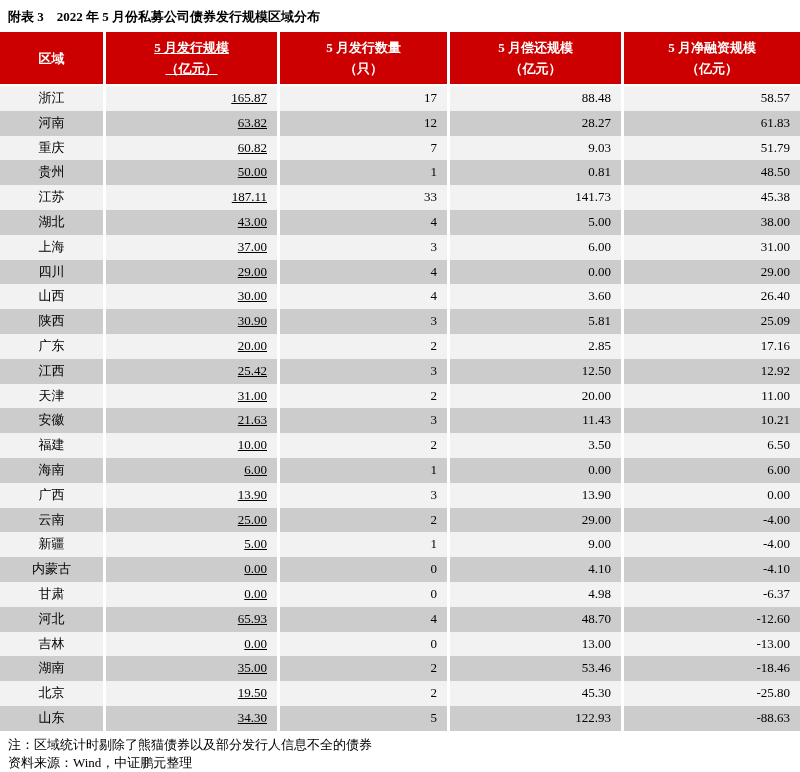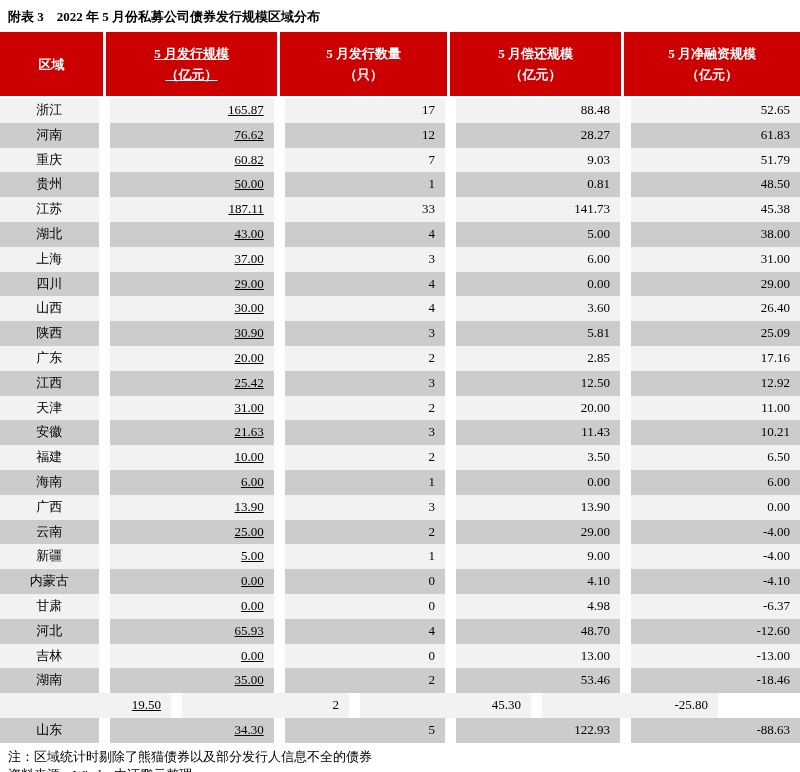--- a/index.html
+++ b/index.html
@@ -20,41 +20,41 @@
     line-height: 17px;
     font-weight: bold;
     white-space: pre;
   }
 
   .table { width: 800px; }
 
   .thead {
     display: flex;
     column-gap: 3px;
-    height: 64px;
+    height: 52px;
     margin-bottom: 2px;
   }
   .th {
     background: var(--header-bg, #cc0000);
     color: #ffffff;
     font-weight: bold;
     font-size: 13px;
     line-height: 21px;
     display: flex;
     flex-direction: column;
     justify-content: center;
     align-items: center;
     text-align: center;
     box-sizing: border-box;
   }
 
   .tbody { width: 800px; }
   .tr {
     display: flex;
-    column-gap: 11px;
+    column-gap: 3px;
     height: 24.8px;
   }
   .td {
     font-size: 13px;
     line-height: 24.8px;
     box-sizing: border-box;
     white-space: nowrap;
     overflow: hidden;
   }
   .tr:nth-child(odd)  .td { background: var(--row-light, #f2f2f2); }
@@ -100,25 +100,25 @@
           <div>5 月净融资规模</div>
           <div>（亿元）</div>
         </div>
       </div>
     <div class="tbody">
         <div class="tr">
           <div class="td c0">浙江</div>
           <div class="td c1">165.87</div>
           <div class="td c2">17</div>
           <div class="td c3">88.48</div>
-          <div class="td c4">52.65</div>
+          <div class="td c4">58.57</div>
         </div>
         <div class="tr">
           <div class="td c0">河南</div>
-          <div class="td c1">76.62</div>
+          <div class="td c1">63.82</div>
           <div class="td c2">12</div>
           <div class="td c3">28.27</div>
           <div class="td c4">61.83</div>
         </div>
         <div class="tr">
           <div class="td c0">重庆</div>
           <div class="td c1">60.82</div>
           <div class="td c2">7</div>
           <div class="td c3">9.03</div>
           <div class="td c4">51.79</div>
@@ -264,20 +264,21 @@
           <div class="td c4">-13.00</div>
         </div>
         <div class="tr">
           <div class="td c0">湖南</div>
           <div class="td c1">35.00</div>
           <div class="td c2">2</div>
           <div class="td c3">53.46</div>
           <div class="td c4">-18.46</div>
         </div>
         <div class="tr">
+          <div class="td c0">北京</div>
           <div class="td c1">19.50</div>
           <div class="td c2">2</div>
           <div class="td c3">45.30</div>
           <div class="td c4">-25.80</div>
         </div>
         <div class="tr">
           <div class="td c0">山东</div>
           <div class="td c1">34.30</div>
           <div class="td c2">5</div>
           <div class="td c3">122.93</div>

